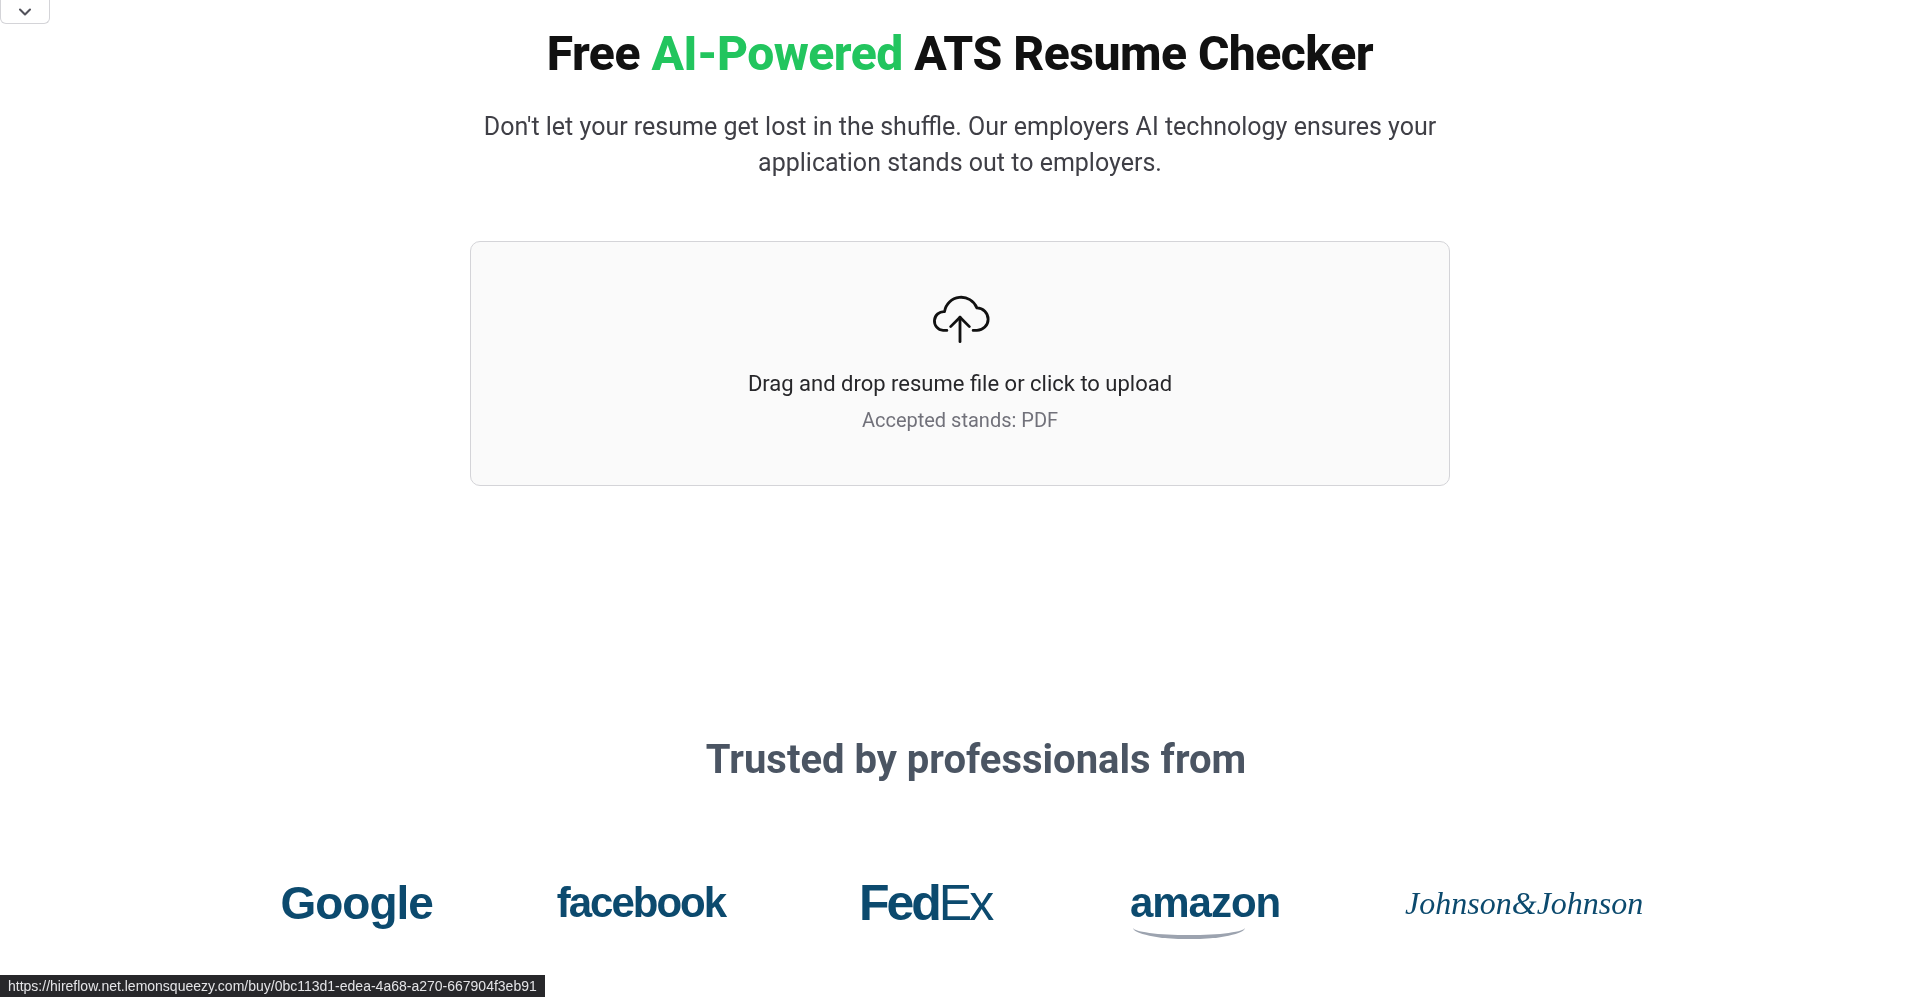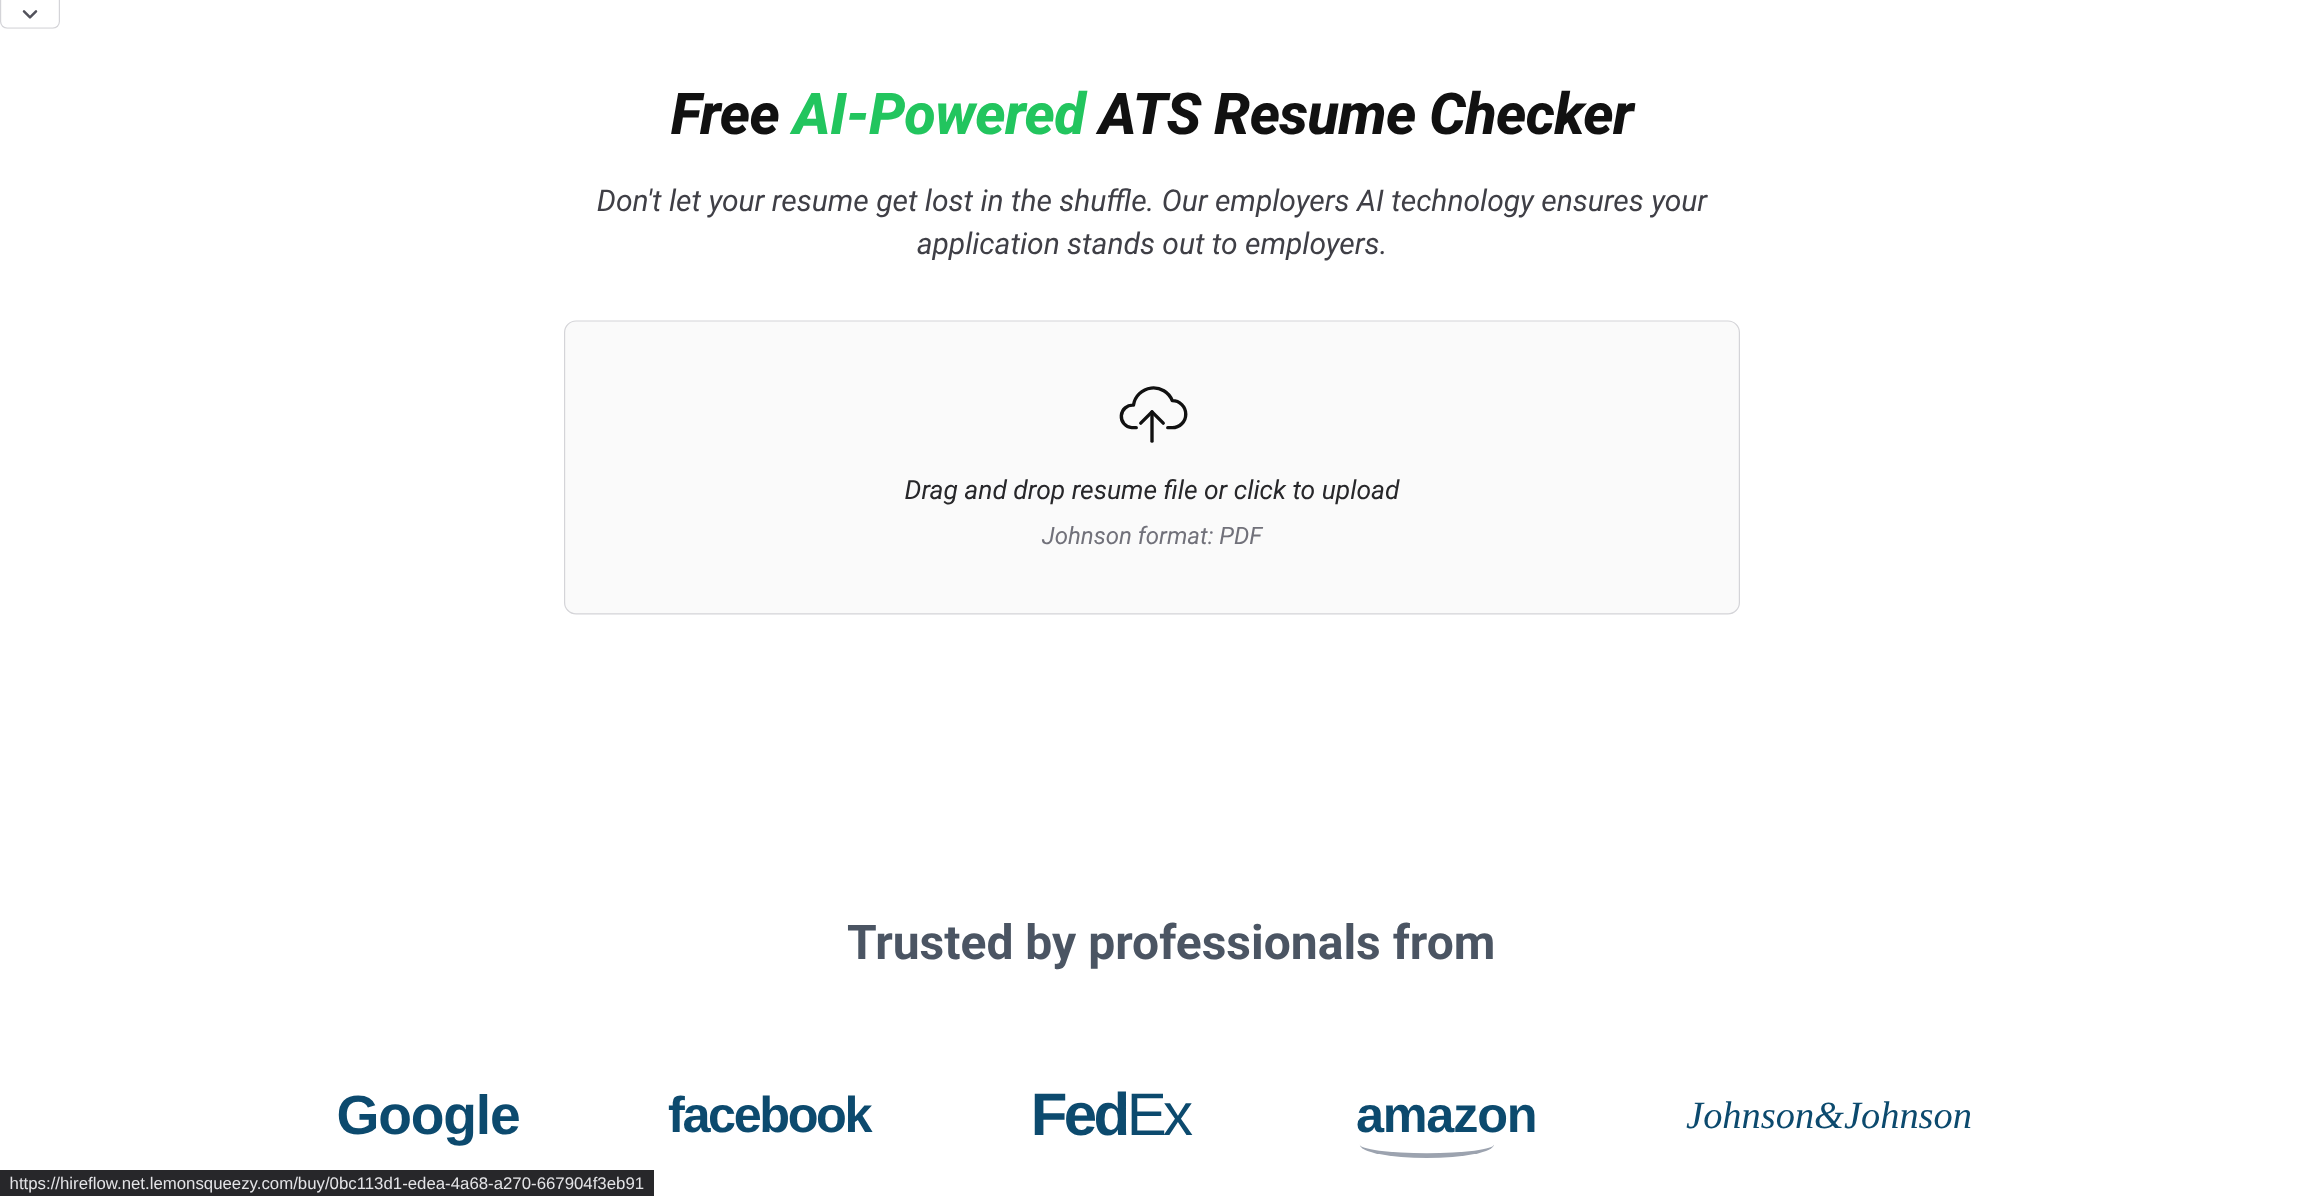--- a/index.html
+++ b/index.html
@@ -31,43 +31,42 @@
       cursor: pointer;
     }
     .chevron-tab svg {
       width: 20px;
       height: 20px;
       stroke: #52525b;
     }
     .hero {
       max-width: 980px;
       margin: 0 auto;
-      padding-top: 70px;
+      padding-top: 28px;
       text-align: center;
-      font-style: italic;
     }
     .hero h1 {
       font-size: 48px;
       font-weight: 800;
       letter-spacing: -0.5px;
       color: #111111;
       line-height: 1.1;
     }
     .hero h1 .accent {
       color: #22c55e;
     }
     .hero p.sub {
       margin-top: 28px;
       font-size: 25px;
       color: #3f3f46;
       line-height: 1.45;
       max-width: 980px;
     }
     .dropzone {
-      margin: 44px auto 0;
+      margin: 60px auto 0;
       width: 980px;
       height: 245px;
       border: 1px solid #d4d4d8;
       border-radius: 10px;
       background: #fafafa;
       display: flex;
       flex-direction: column;
       align-items: center;
       justify-content: center;
       cursor: pointer;
@@ -184,21 +183,21 @@
   </h1>
   <p class="sub">Don't let your resume get lost in the shuffle. Our employers AI technology ensures your application stands out to employers.</p>
 
   <div class="dropzone">
     <svg viewBox="0 0 64 52" fill="none" stroke="currentColor" stroke-width="3" stroke-linecap="round" stroke-linejoin="round">
       <path d="M46 36h4a12 12 0 0 0 0-24 18 18 0 0 0-34.5 4A10 10 0 0 0 14 36h4"></path>
       <line x1="32" y1="48" x2="32" y2="22"></line>
       <polyline points="22 32 32 22 42 32"></polyline>
     </svg>
     <div class="dz-main">Drag and drop resume file or click to upload</div>
-    <div class="dz-sub">Johnson format: PDF</div>
+    <div class="dz-sub">Accepted stands: PDF</div>
   </div>
 </section>
 
 <section class="trusted">
   <h2>Trusted by professionals from</h2>
   <div class="logos">
     <div class="logo-item logo-google">Google</div>
     <div class="logo-item logo-facebook">facebook</div>
     <div class="logo-item logo-fedex">
       <span class="fed">Fed</span>

